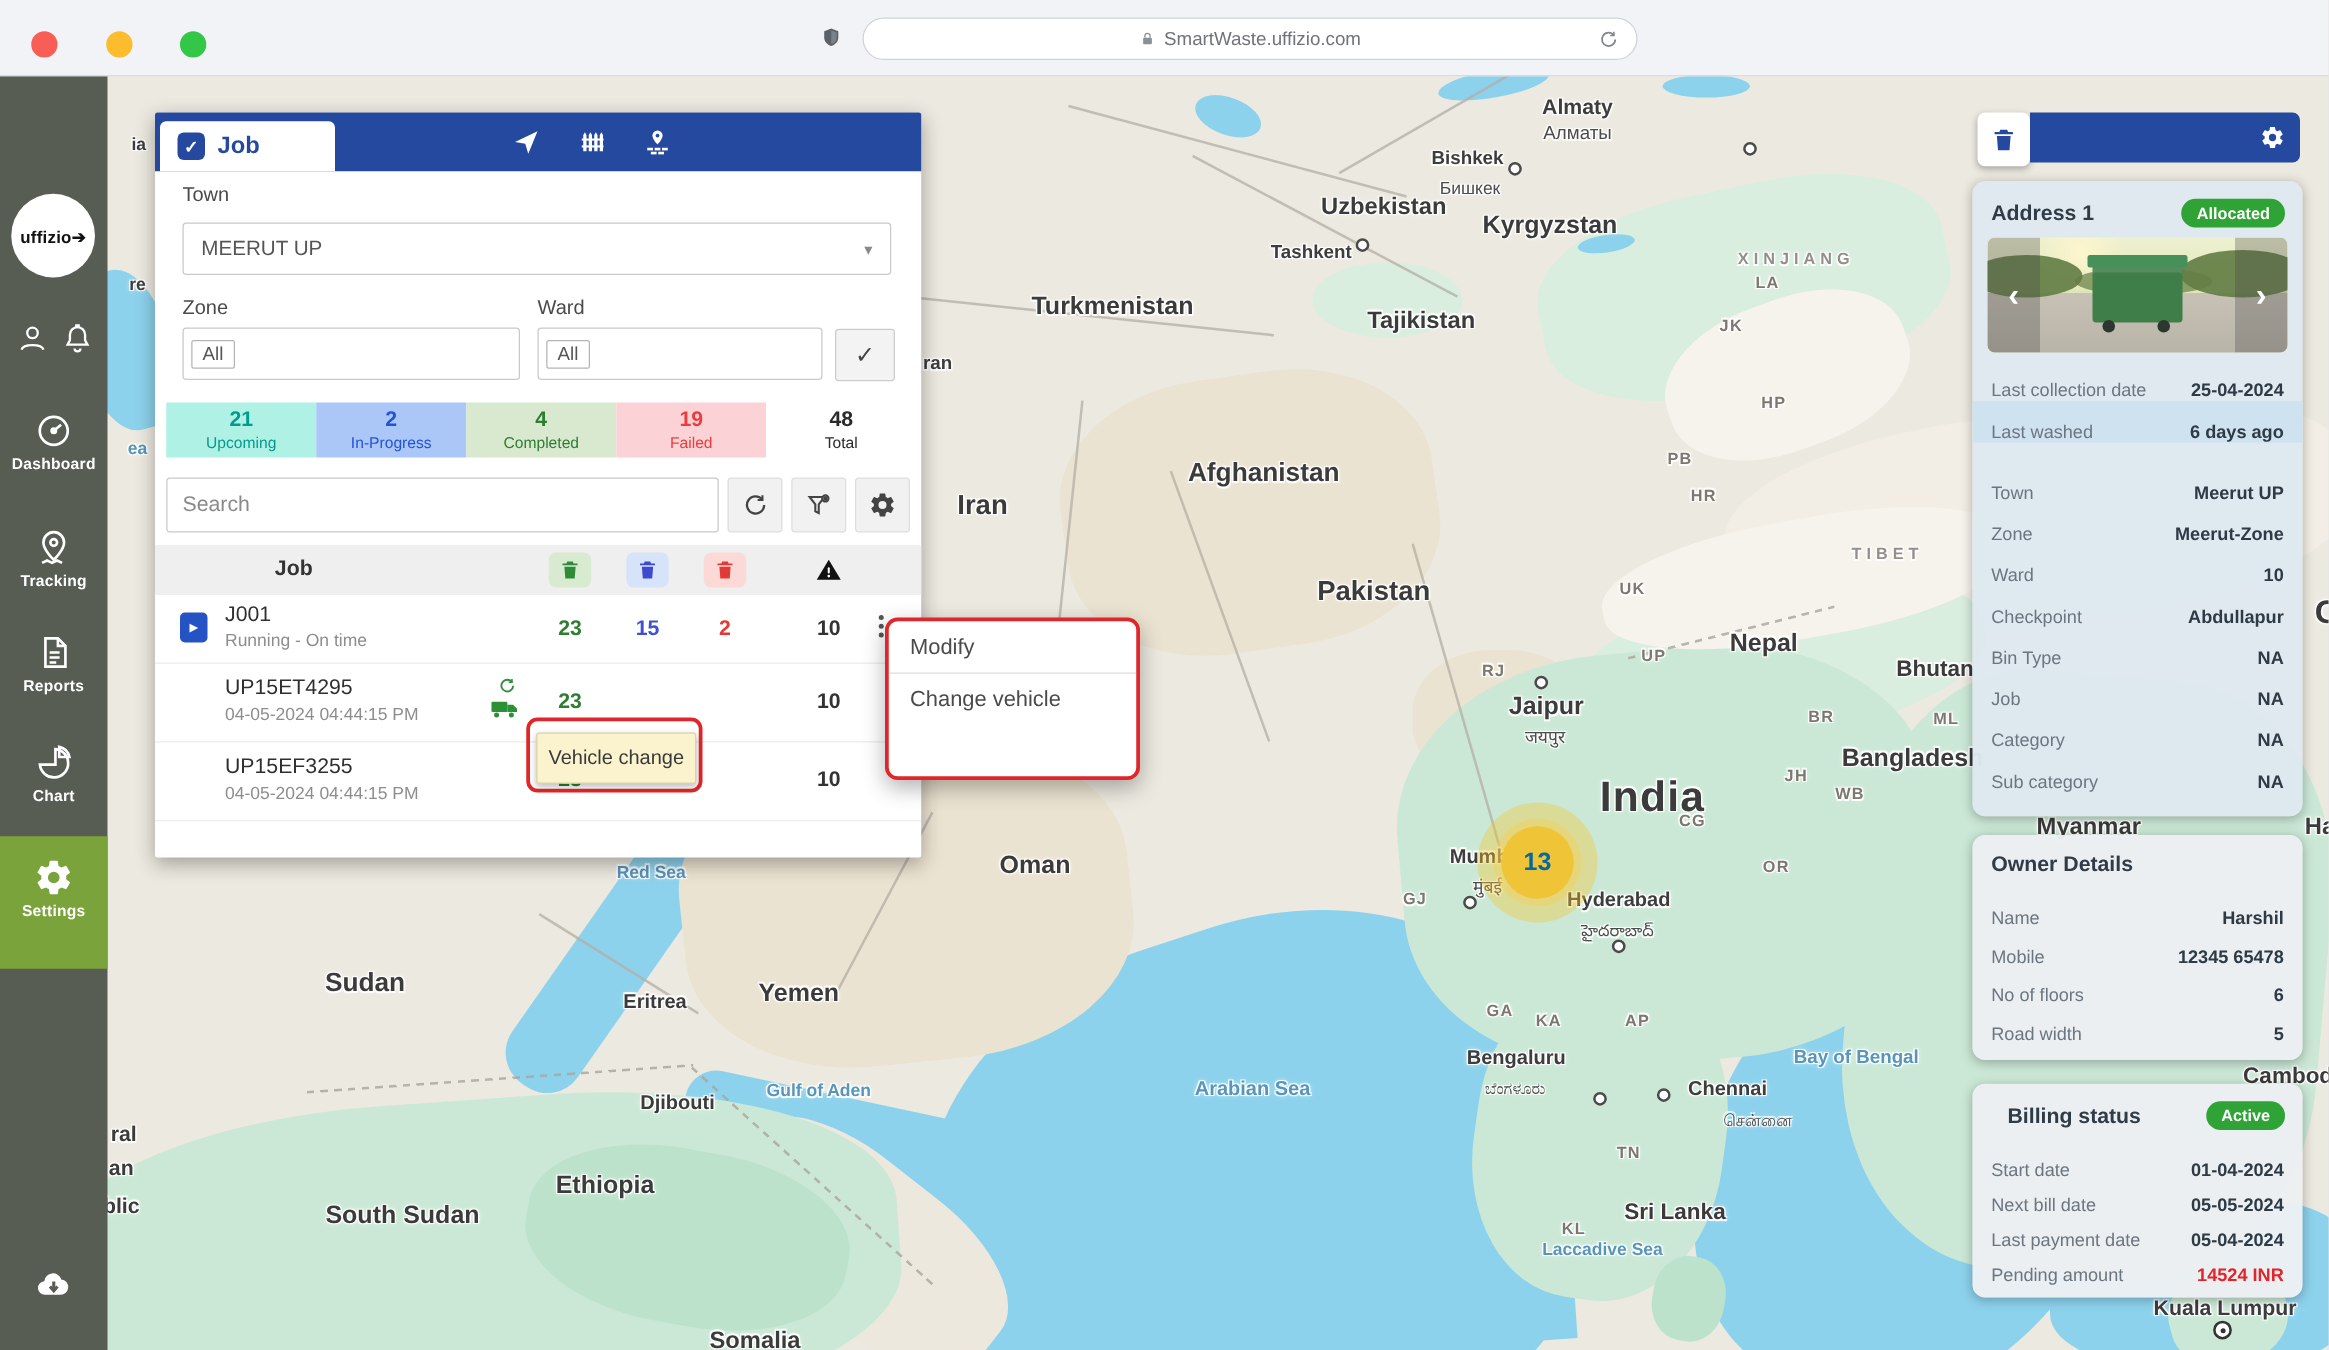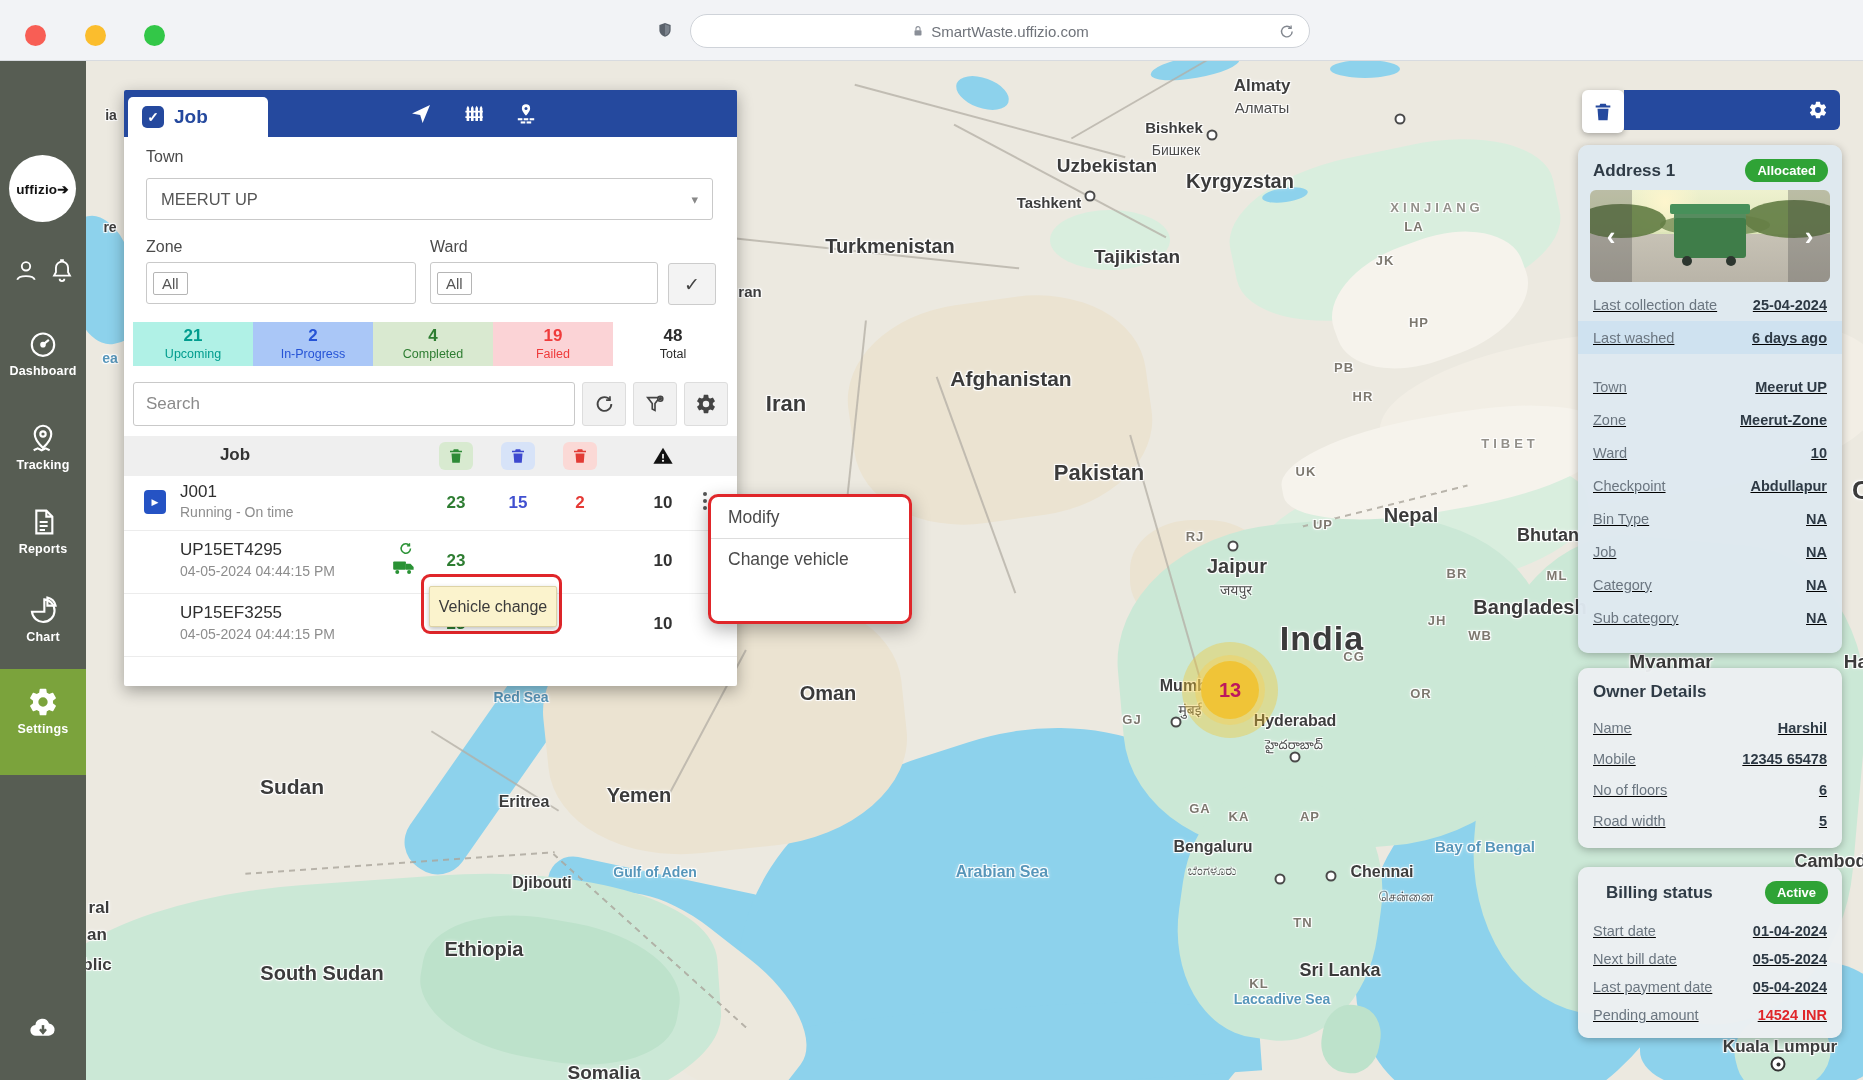--- a/index.html
+++ b/index.html
@@ -50,21 +50,21 @@
   .region{font-weight:600;color:#93908a;letter-spacing:4px;}
   .water{font-weight:600;color:#5796ba;}
   .cdot{position:absolute;width:7px;height:7px;border-radius:50%;background:#fff;border:2px solid #4a4a4a;
         transform:translate(-50%,-50%);z-index:2;}
   #kl-dot{position:absolute;width:11px;height:11px;border-radius:50%;background:#fff;border:2px solid #333;z-index:2;transform:translate(-50%,-50%);}
   #kl-dot:after{content:"";position:absolute;left:3.5px;top:3.5px;width:4px;height:4px;border-radius:50%;background:#333;}
   #cluster-halo{position:absolute;width:96px;height:96px;border-radius:50%;background:rgba(241,198,47,.38);
         transform:translate(-50%,-50%);z-index:3;}
   #cluster{position:absolute;width:58px;height:58px;border-radius:50%;background:#f0c437;z-index:3;
         transform:translate(-50%,-50%);display:flex;align-items:center;justify-content:center;
-        font-size:20px;font-weight:700;color:#be185d;box-shadow:0 0 0 6px rgba(243,208,90,.45);}
+        font-size:20px;font-weight:700;color:#0369a1;box-shadow:0 0 0 6px rgba(243,208,90,.45);}
   
   #jobPanel{position:absolute;left:124px;top:90px;width:613px;height:596px;background:#fff;z-index:10;
             box-shadow:0 5px 16px rgba(0,0,0,.32);border-radius:2px;}
   #jpHeader{position:absolute;left:0;top:0;width:613px;height:47px;background:#25499e;border-radius:2px 2px 0 0;}
   #jpTab{position:absolute;left:4px;top:7px;width:140px;height:40px;background:#fff;border-radius:5px 5px 0 0;
          display:flex;align-items:center;gap:10px;padding-left:14px;box-sizing:border-box;cursor:pointer;}
   .tabicon{width:22px;height:22px;background:#25499e;border-radius:5px;color:#fff;font-size:14px;font-weight:700;
          display:flex;align-items:center;justify-content:center;}
   #jpTab .tlabel{color:#25499e;font-size:19px;font-weight:700;}
   .hicon{position:absolute;top:12px;width:24px;height:24px;cursor:pointer;}
@@ -124,21 +124,21 @@
          z-index:10;}
   #rpGear{position:absolute;right:12px;top:10px;width:20px;height:20px;cursor:pointer;}
   .card{position:absolute;left:1578px;width:264px;border-radius:10px;z-index:10;box-shadow:0 2px 9px rgba(0,0,0,.28);}
   #addrCard{top:145px;height:508px;background:rgba(222,232,240,.97);}
   #ownerCard{top:668px;height:180px;background:rgba(236,239,241,.96);}
   #billCard{top:867px;height:171px;background:rgba(236,239,241,.96);}
   .cardTitleRow{display:flex;align-items:center;padding:14px 14px 0 15px;}
   .cardTitle{font-size:17px;font-weight:700;color:#2f3b46;}
   .badge{margin-left:auto;background:#2fa336;color:#fff;font-size:13px;font-weight:700;
          padding:4px 12px;border-radius:13px;}
-  .crow{height:33px;display:flex;align-items:center;padding:0 15px;text-decoration:underline;}
+  .crow{height:33px;display:flex;align-items:flex-end;padding:0 15px;}
   .crow .cl{font-size:14.5px;color:#6b7680;}
   .crow .cv{margin-left:auto;font-size:14.5px;font-weight:700;color:#2e3a45;}
   .crow.band{background:#cfe2f0;}
   .crow.gap{margin-top:16px;}
   .crow-sm{height:31px;}
   .crow-xs{height:28px;}
   .cv.val-red{color:#e0262a;}
   
   #carousel{position:relative;margin:8px auto 6px;width:240px;height:92px;border-radius:6px;overflow:hidden;
             background:linear-gradient(180deg,#eef1cf 0%,#dde5b9 48%,#c7c2b5 48%,#b9b4a8 100%);}

